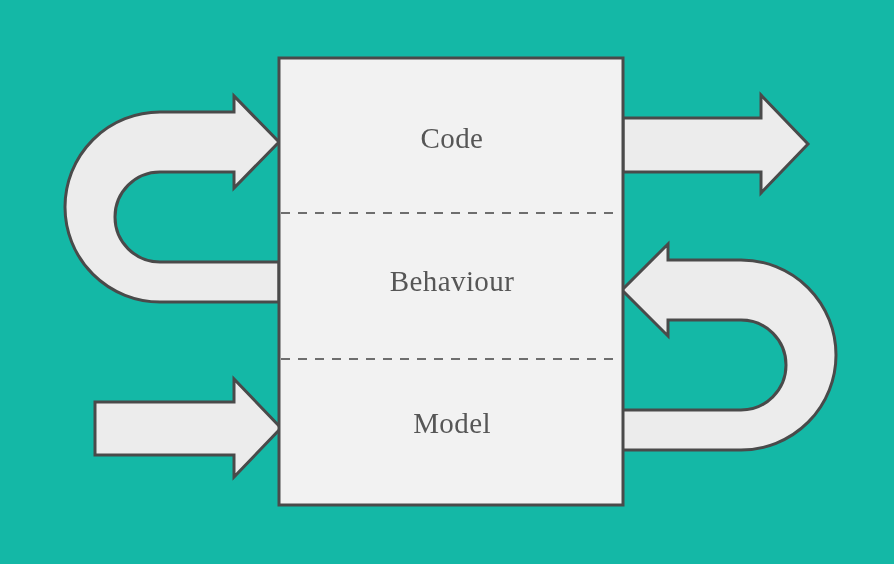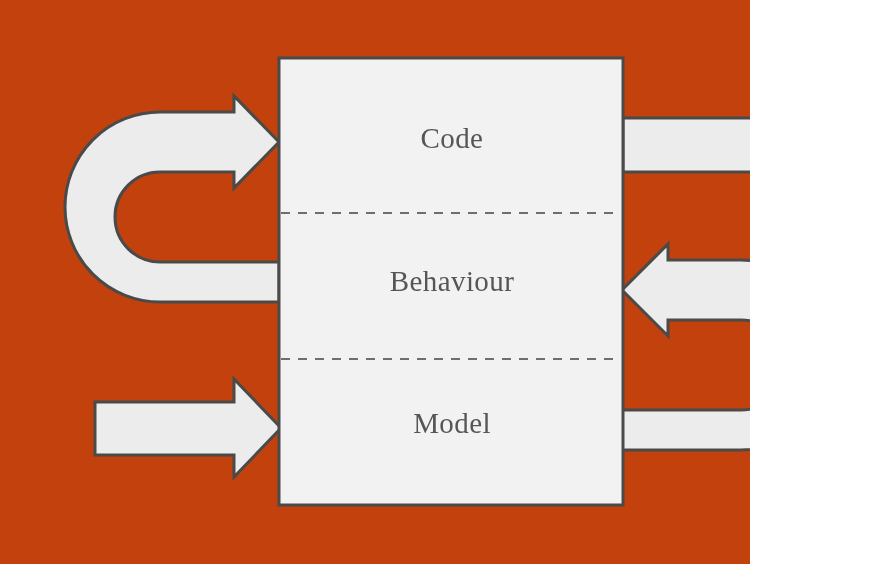--- a/index.html
+++ b/index.html
@@ -5,23 +5,23 @@
   html, body {
     margin: 0;
     padding: 0;
     background: #ffffff;
   }
   body {
     font-family: "Liberation Serif", serif;
   }
   #diagram-canvas {
     position: relative;
-    width: 750px;
+    width: 894px;
     height: 564px;
-    background: #c2410c;
+    background: #14b8a6;
     overflow: hidden;
   }
   #diagram-svg {
     position: absolute;
     top: 0;
     left: 0;
     width: 894px;
     height: 564px;
     display: block;
   }

